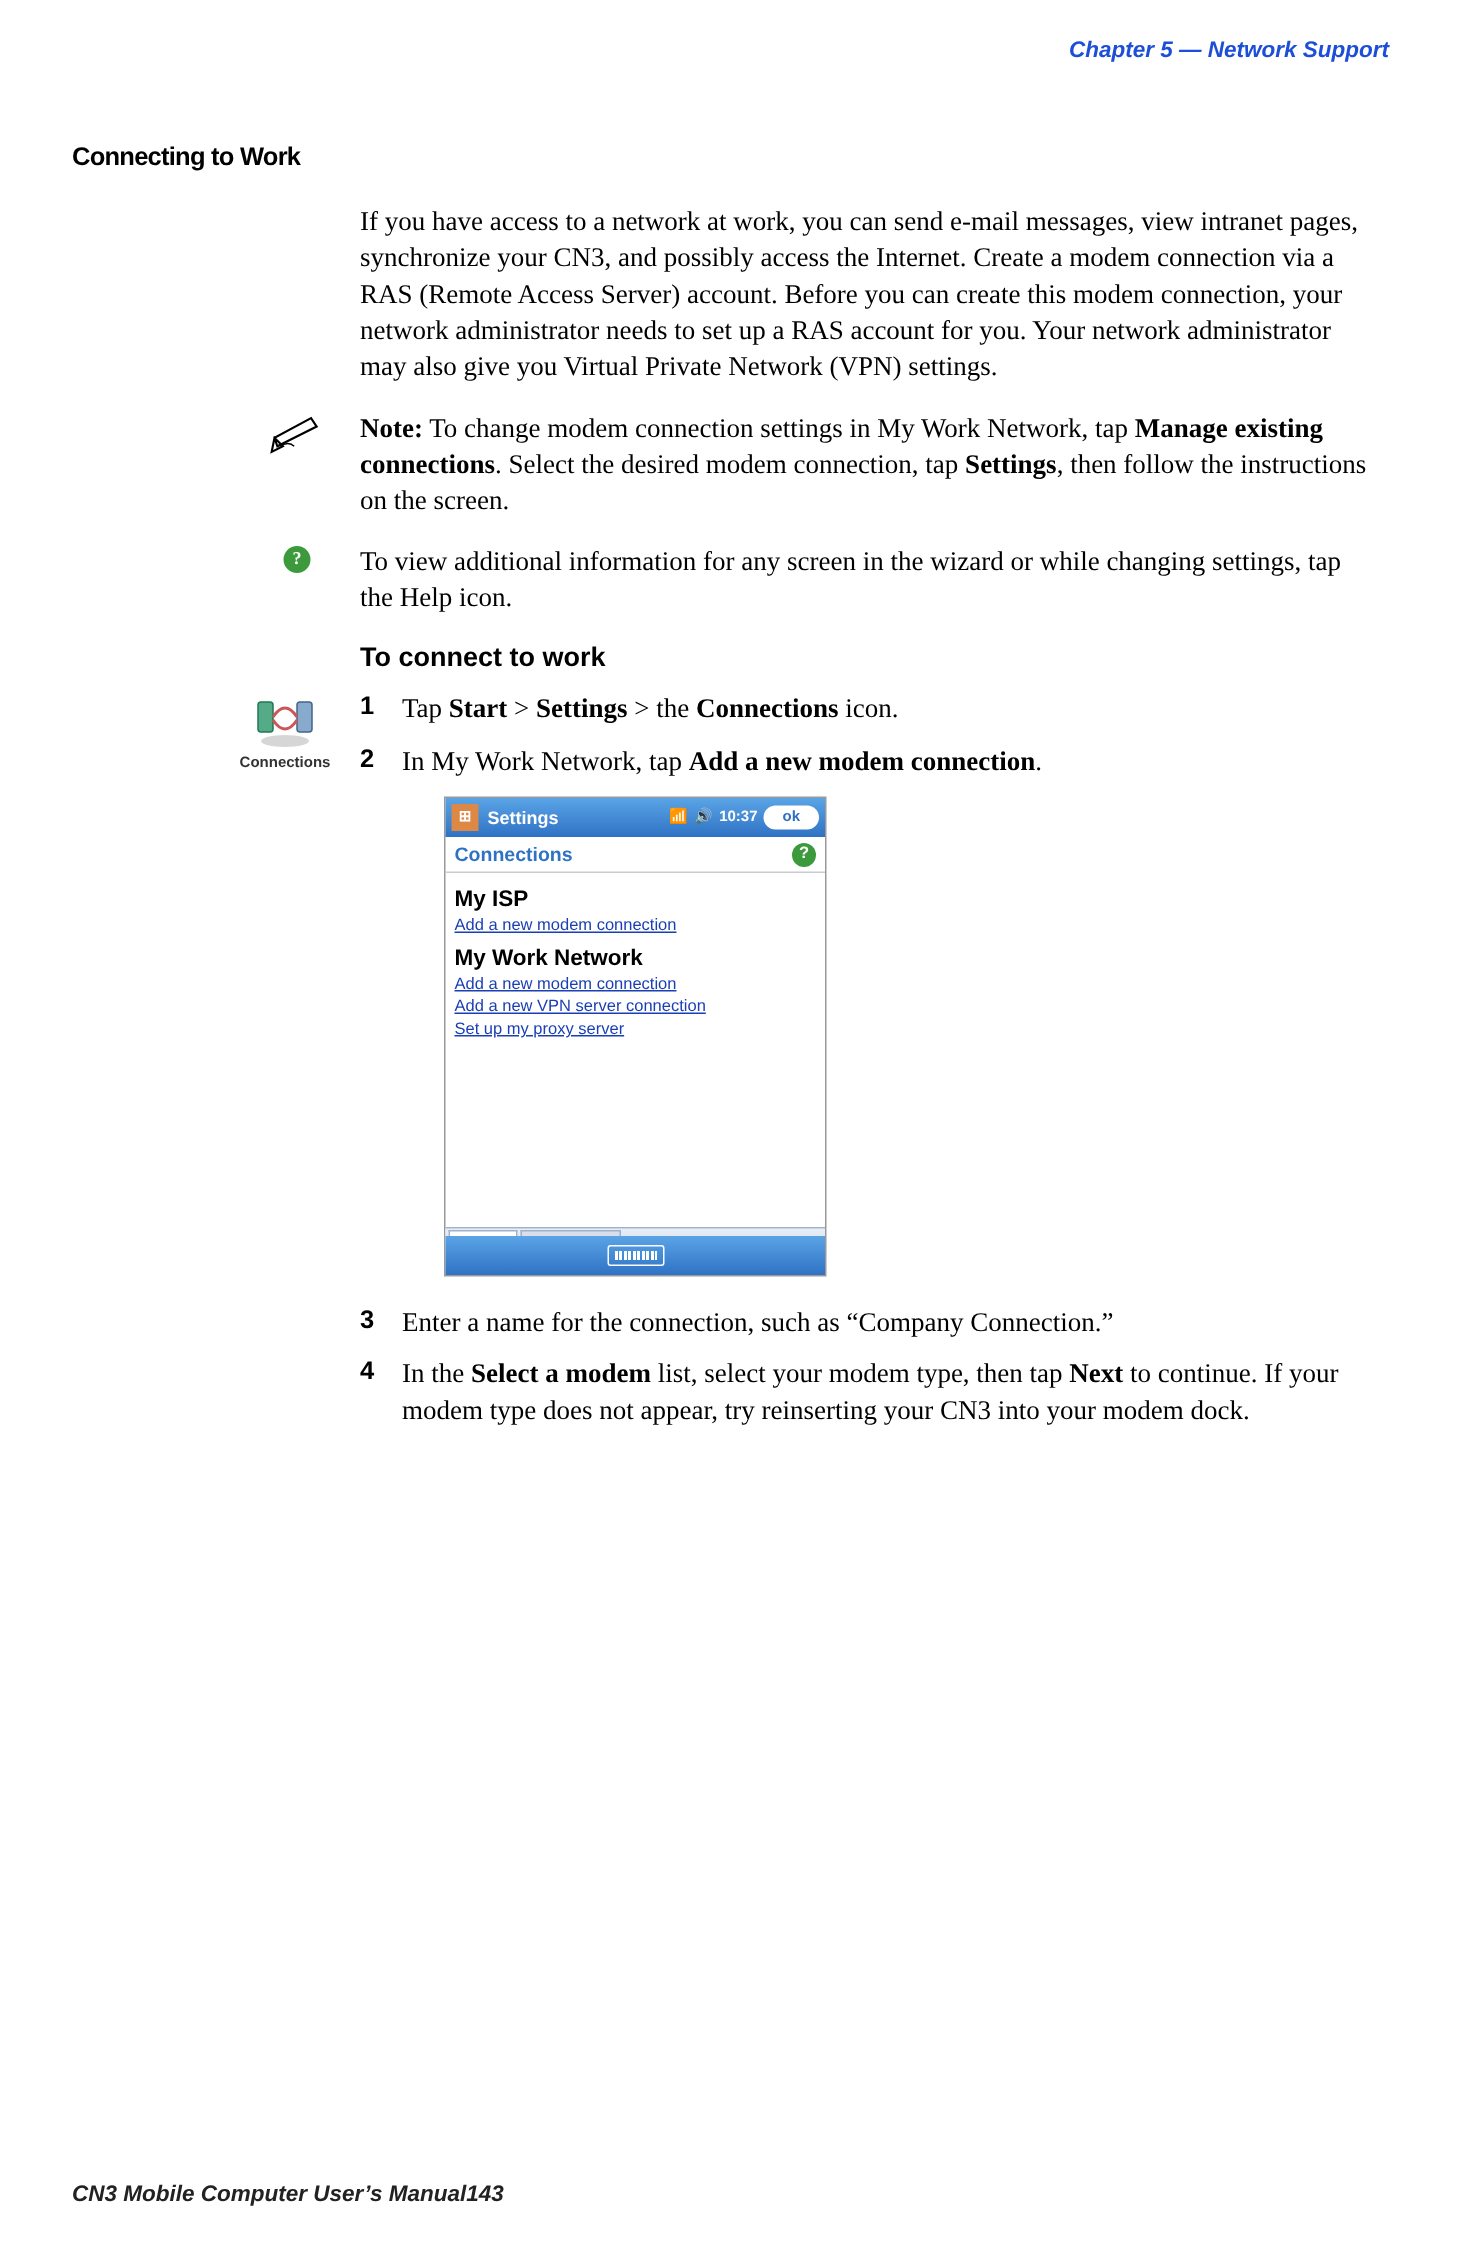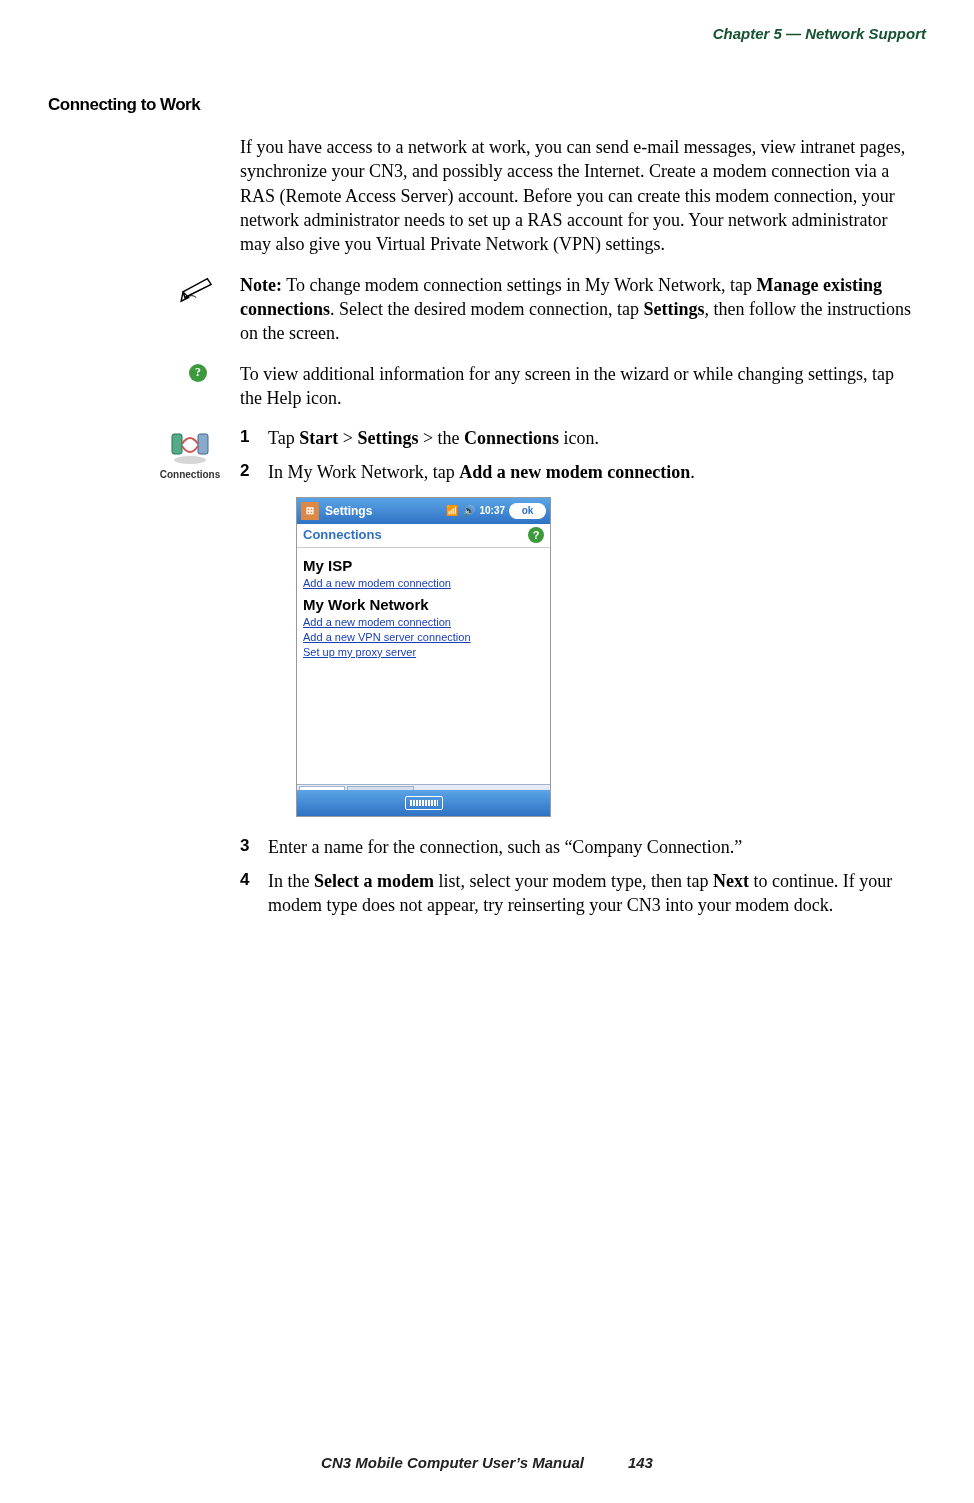--- a/index.html
+++ b/index.html
@@ -13,21 +13,21 @@
     height: 1503px;
     position: relative;
     padding: 24px 48px 40px 48px;
   }
   .running-header {
     text-align: right;
     font-family: 'Segoe UI', Arial, sans-serif;
     font-size: 15px;
     font-weight: bold;
     font-style: italic;
-    color: #14532d;
+    color: #1d4ed8;
     margin-bottom: 50px;
   }
   h1.section-title {
     font-family: 'Trebuchet MS', Arial, sans-serif;
     font-weight: 800;
     font-size: 17px;
     letter-spacing: -0.5px;
     margin-bottom: 18px;
   }
   .body-col {
@@ -103,27 +103,26 @@
     left: 4px;
     top: 0;
   }
 
   .footer {
     position: absolute;
     bottom: 30px;
     left: 48px;
     right: 48px;
     display: flex;
-    justify-content: center;
+    justify-content: flex-start;
     font-family: 'Segoe UI', Arial, sans-serif;
     font-size: 15px;
     font-weight: bold;
     font-style: italic;
     color: #222;
-    gap: 44px;
   }
 
   
   .device {
     width: 255px;
     height: 320px;
     border: 1px solid #999;
     background: #fff;
     font-family: Tahoma, sans-serif;
     font-size: 11px;
@@ -202,20 +201,21 @@
     </p>
   </div>
 
   <div class="icon-row">
     <div class="icon-slot">
       <div class="help-icon-outer">?</div>
     </div>
     <p class="body">To view additional information for any screen in the wizard or while changing settings, tap the Help icon.</p>
   </div>
 
+  <div class="proc-title">To connect to work</div>
 
   <div style="position:relative;">
     <div class="proc-icon">
       <svg width="44" height="40" viewBox="0 0 44 40">
         <rect x="4" y="8" width="10" height="20" rx="2" fill="#5a8" stroke="#275"></rect>
         <rect x="30" y="8" width="10" height="20" rx="2" fill="#8ac" stroke="#468"></rect>
         <path d="M14 18 Q22 6 30 18" fill="none" stroke="#c55" stroke-width="2"></path>
         <path d="M14 20 Q22 32 30 20" fill="none" stroke="#c55" stroke-width="2"></path>
         <ellipse cx="22" cy="34" rx="16" ry="4" fill="#bbb" opacity="0.6"></ellipse>
       </svg>

